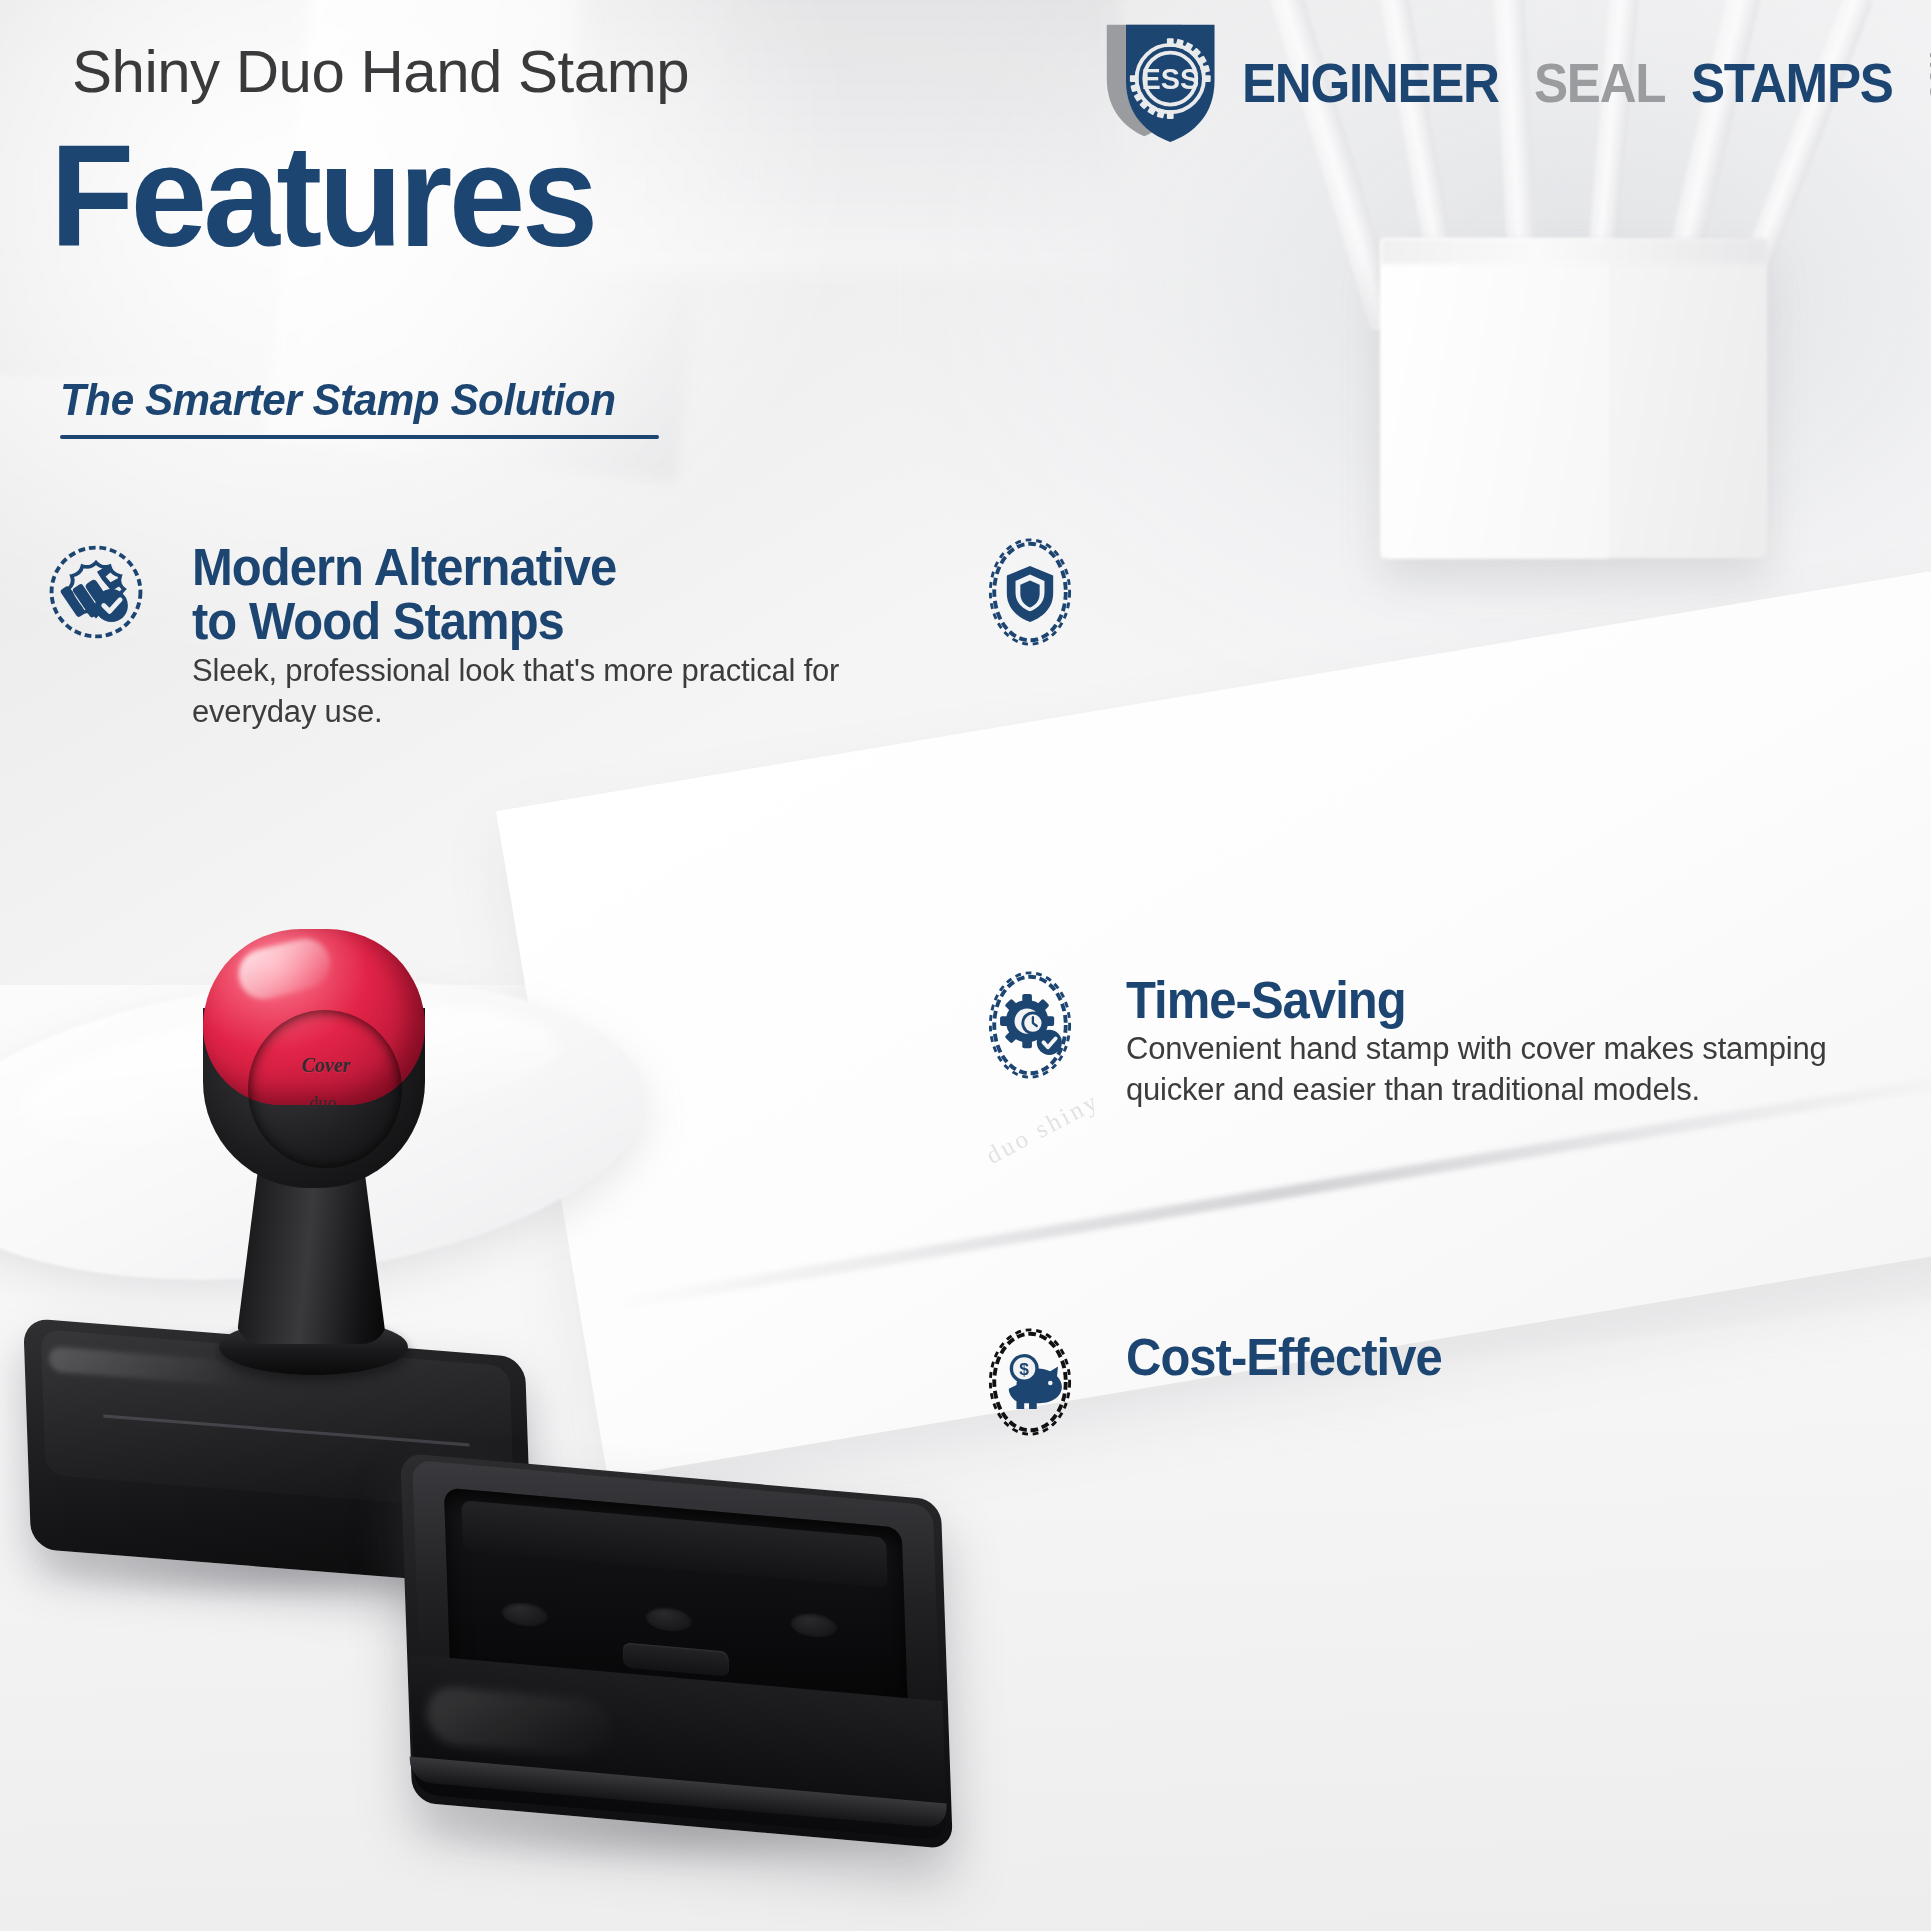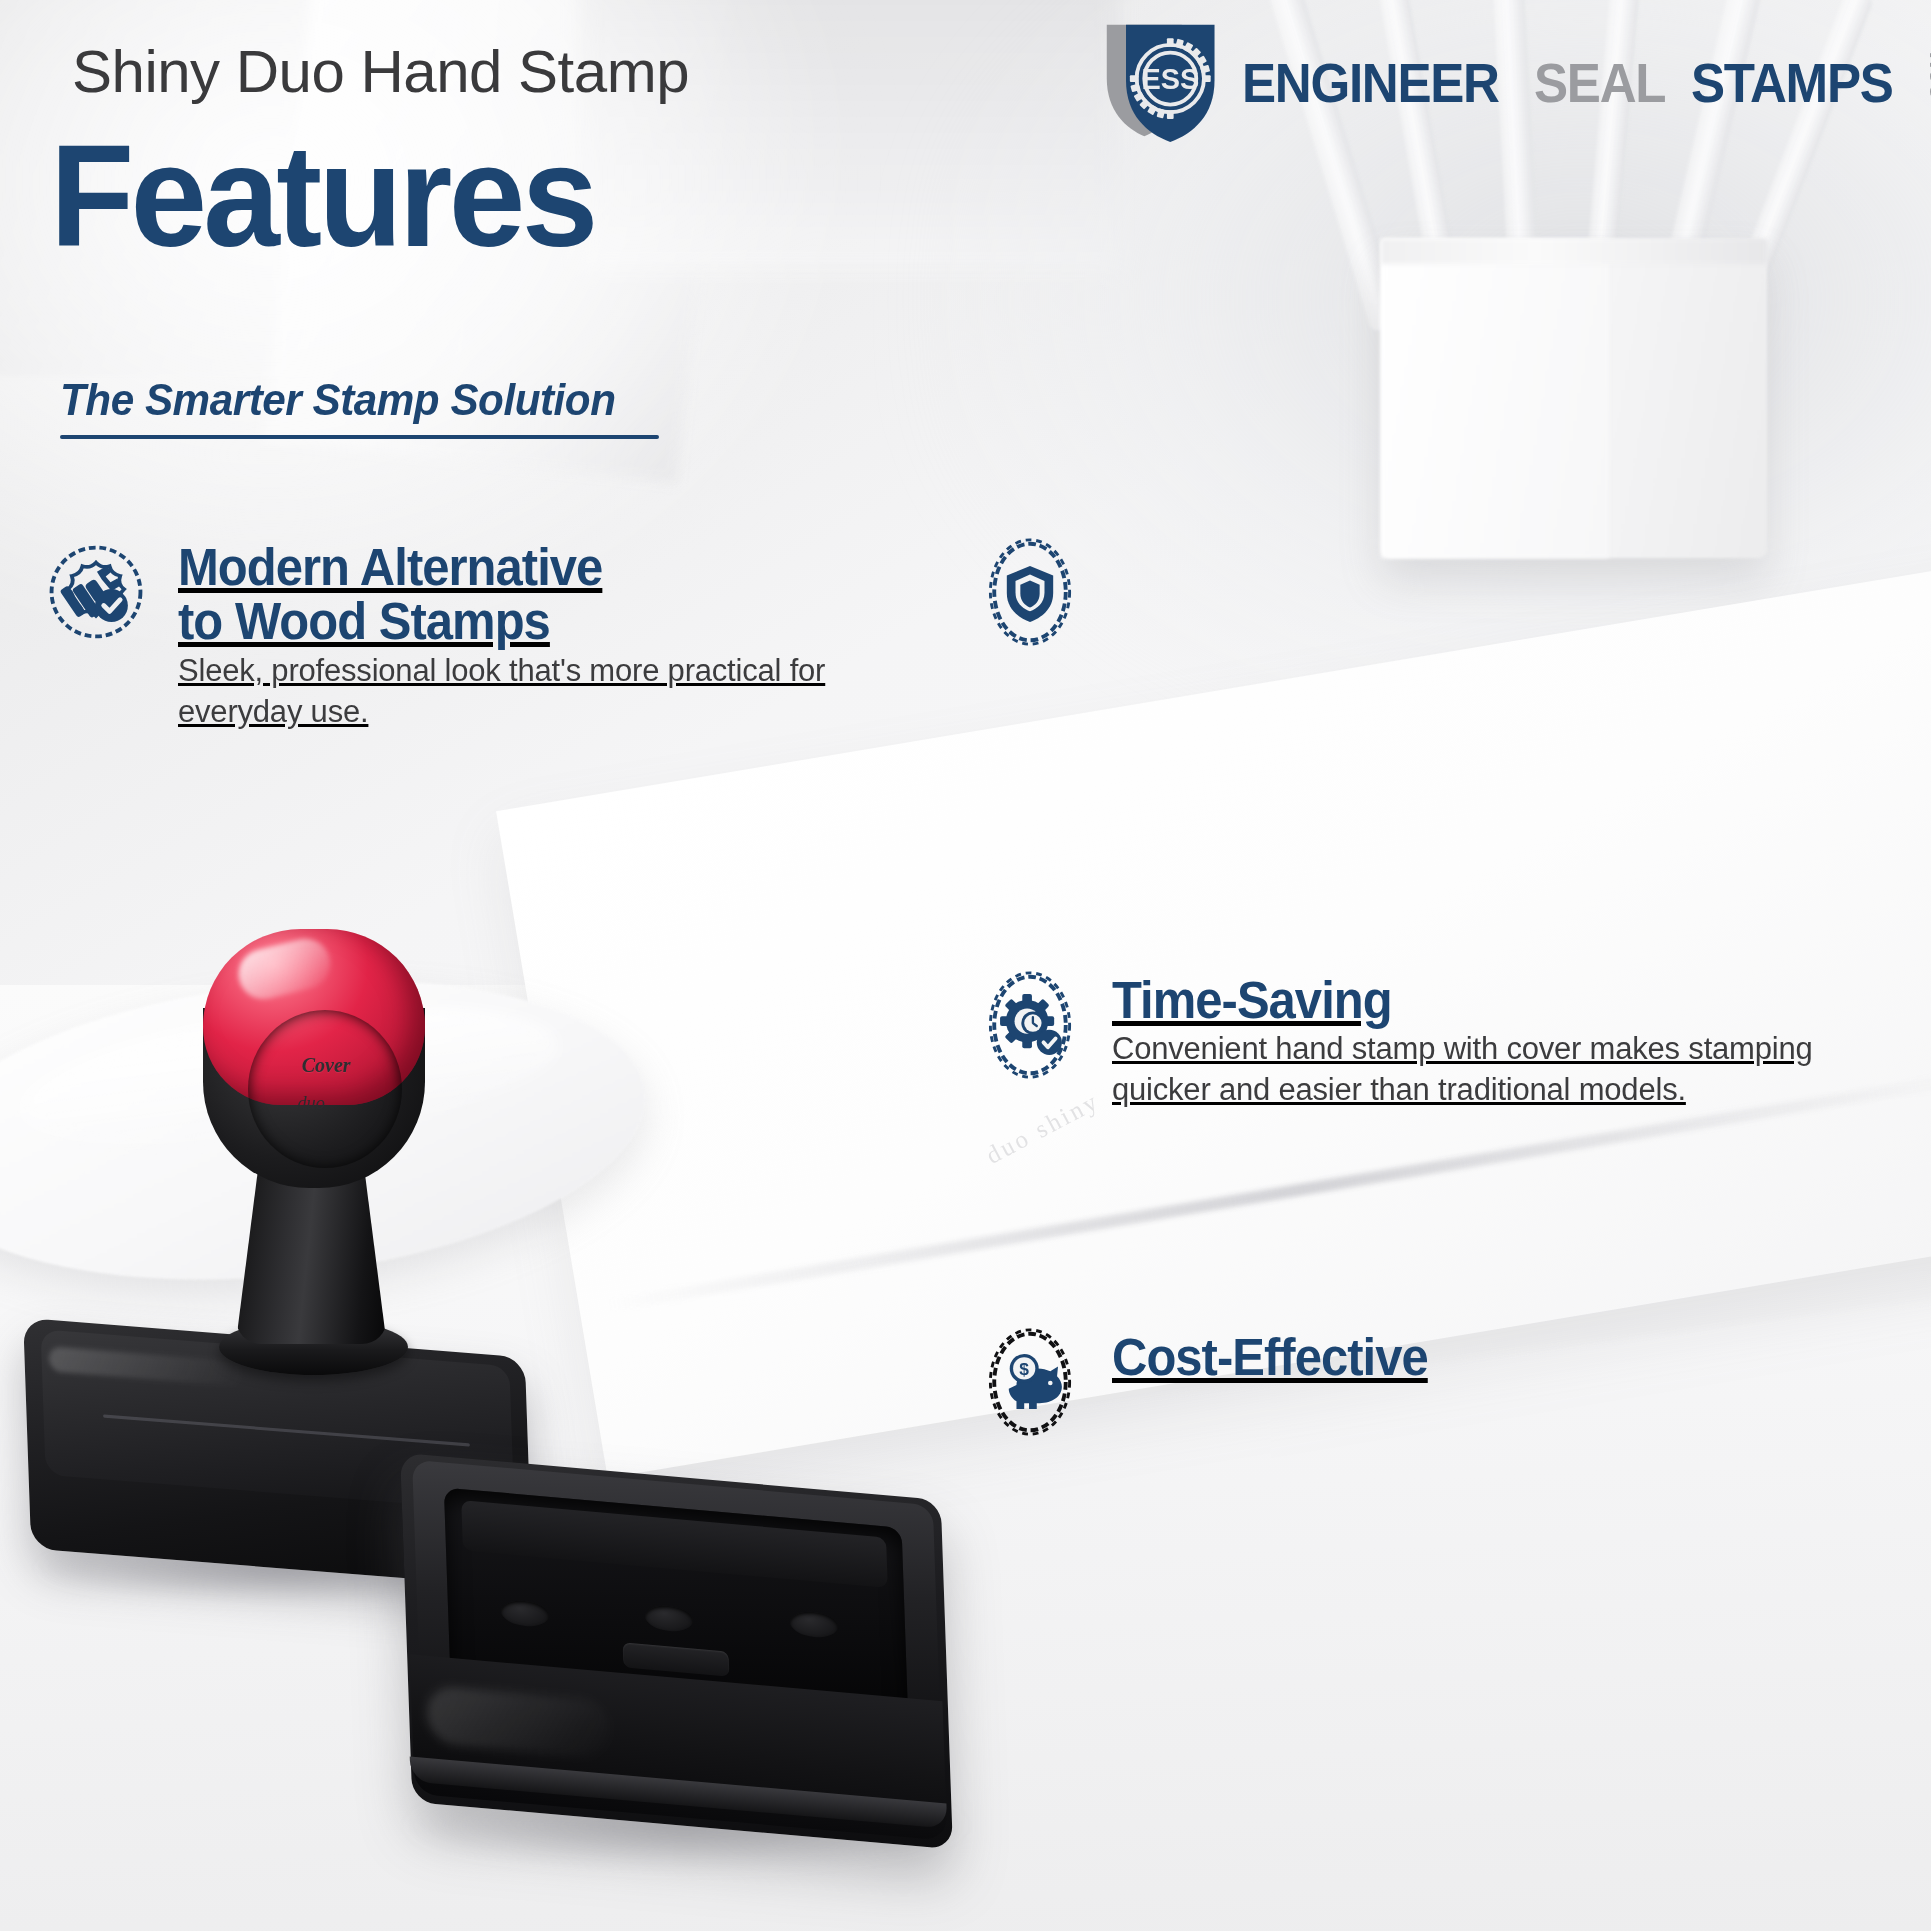--- a/index.html
+++ b/index.html
@@ -83,22 +83,22 @@
   .knob-black { position:absolute; left:193px; top:81px; width:222px; height:180px;
       background:radial-gradient(ellipse at 38% 26%, #3b3b3d 0%, #1c1c1e 55%, #0b0b0c 100%);
       border-radius:0 0 106px 106px; }
   .knob-disc { position:absolute; left:238px; top:83px; width:154px; height:158px;
       border-radius:50%;
       background:radial-gradient(ellipse at 38% 30%, #34343६ 0%, #2a2a2c 1%, #1b1b1d 60%, #0a0a0b 100%);
       box-shadow:inset 0 0 13.5px rgba(0,0,0,.85); }
   .brand-shiny { position:absolute; left:253px; top:127px; width:127px; text-align:center;
       color:#2e2e31; font-size:20px; font-style:italic; font-weight:bold;
       font-family:"Liberation Serif", serif; text-shadow:0 1px 0 rgba(255,255,255,.07); }
-  .brand-duo { position:absolute; left:238px; top:166px; width:127px; text-align:center;
-      color:#2b2b2e; font-size:18.3px; font-style:italic;
+  .brand-duo { position:absolute; left:250px; top:166px; width:127px; text-align:center;
+      color:#2b2b2e; font-size:18.3px; 
       font-family:"Liberation Serif", serif; }
   .neck { position:absolute; left:226px; top:228px; width:151px; height:189px;
       background:linear-gradient(96deg,#111112 0%,#2e2e31 34%,#3a3a3d 48%,#141416 82%,#070708 100%);
       border-radius:0 0 25px 25px;
       clip-path:polygon(16% 0, 84% 0, 100% 100%, 0% 100%); }
   .collar { position:absolute; left:209px; top:392px; width:189px; height:56px;
       border-radius:50%;
       background:linear-gradient(180deg,#3a3a3d 0%,#1a1a1c 55%,#0a0a0b 100%);
       box-shadow:0 5.8px 11.6px rgba(0,0,0,.4); }
   .base { position:absolute; left:17.4px; top:411px; width:502px; height:230px;
@@ -172,21 +172,21 @@
 
   .features-head { position:absolute; left:50px; top:124px;
       font-size:145px; font-weight:bold; color:#1d4571; letter-spacing:-3.9px;
       transform:scaleX(.95); transform-origin:left top; line-height:1; }
 
   .subtitle-wrap { position:absolute; left:60px; top:375px; }
   .subtitle { font-size:44px; font-weight:bold; font-style:italic; color:#1d4571;
       letter-spacing:-0.5px; white-space:nowrap; transform:scaleX(.96); transform-origin:left; }
   .subtitle-rule { margin-top:9.7px; width:599px; height:3.9px; background:#1d4571; border-radius:1.9px; }
 
-  .feature { position:absolute; display:flex; gap:25px;text-decoration:underline; }
+  .feature { position:absolute; display:flex; gap:39px; }
   .badge { flex:0 0 auto; width:114px; height:114px; margin-top:1.9px; }
   .feat-body { padding-top:7.7px; }
   .feat-title { font-size:51px; font-weight:bold; color:#1d4571; line-height:1.07;
       letter-spacing:-1px; transform:scaleX(.96); transform-origin:left top; }
   .feat-desc { font-size:31px; font-weight:300; color:#3c3c3e;
       line-height:1.33; letter-spacing:-0.2px; }
 
   #f1 { left:39px;   top:533px;  width:888px; }
   #f2 { left:973px; top:533px;  width:927px; }
   #f3 { left:973px; top:966px; width:927px; }

